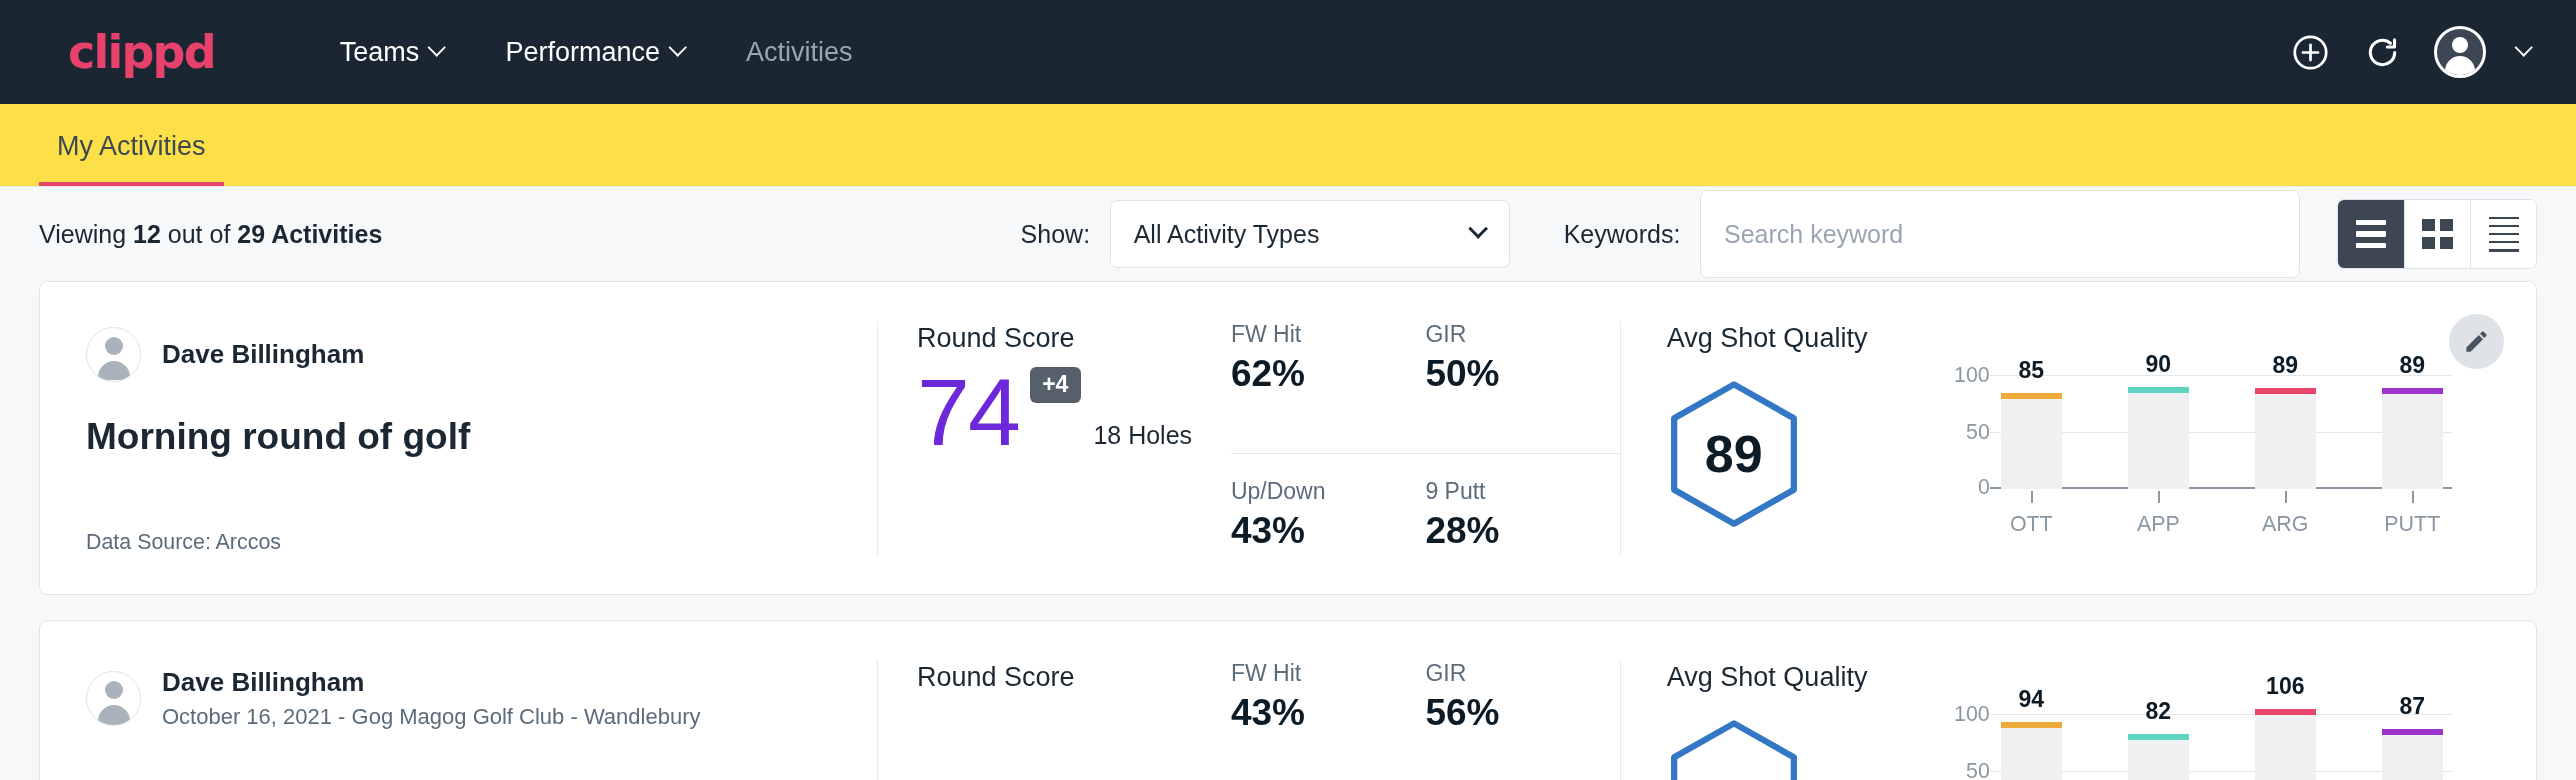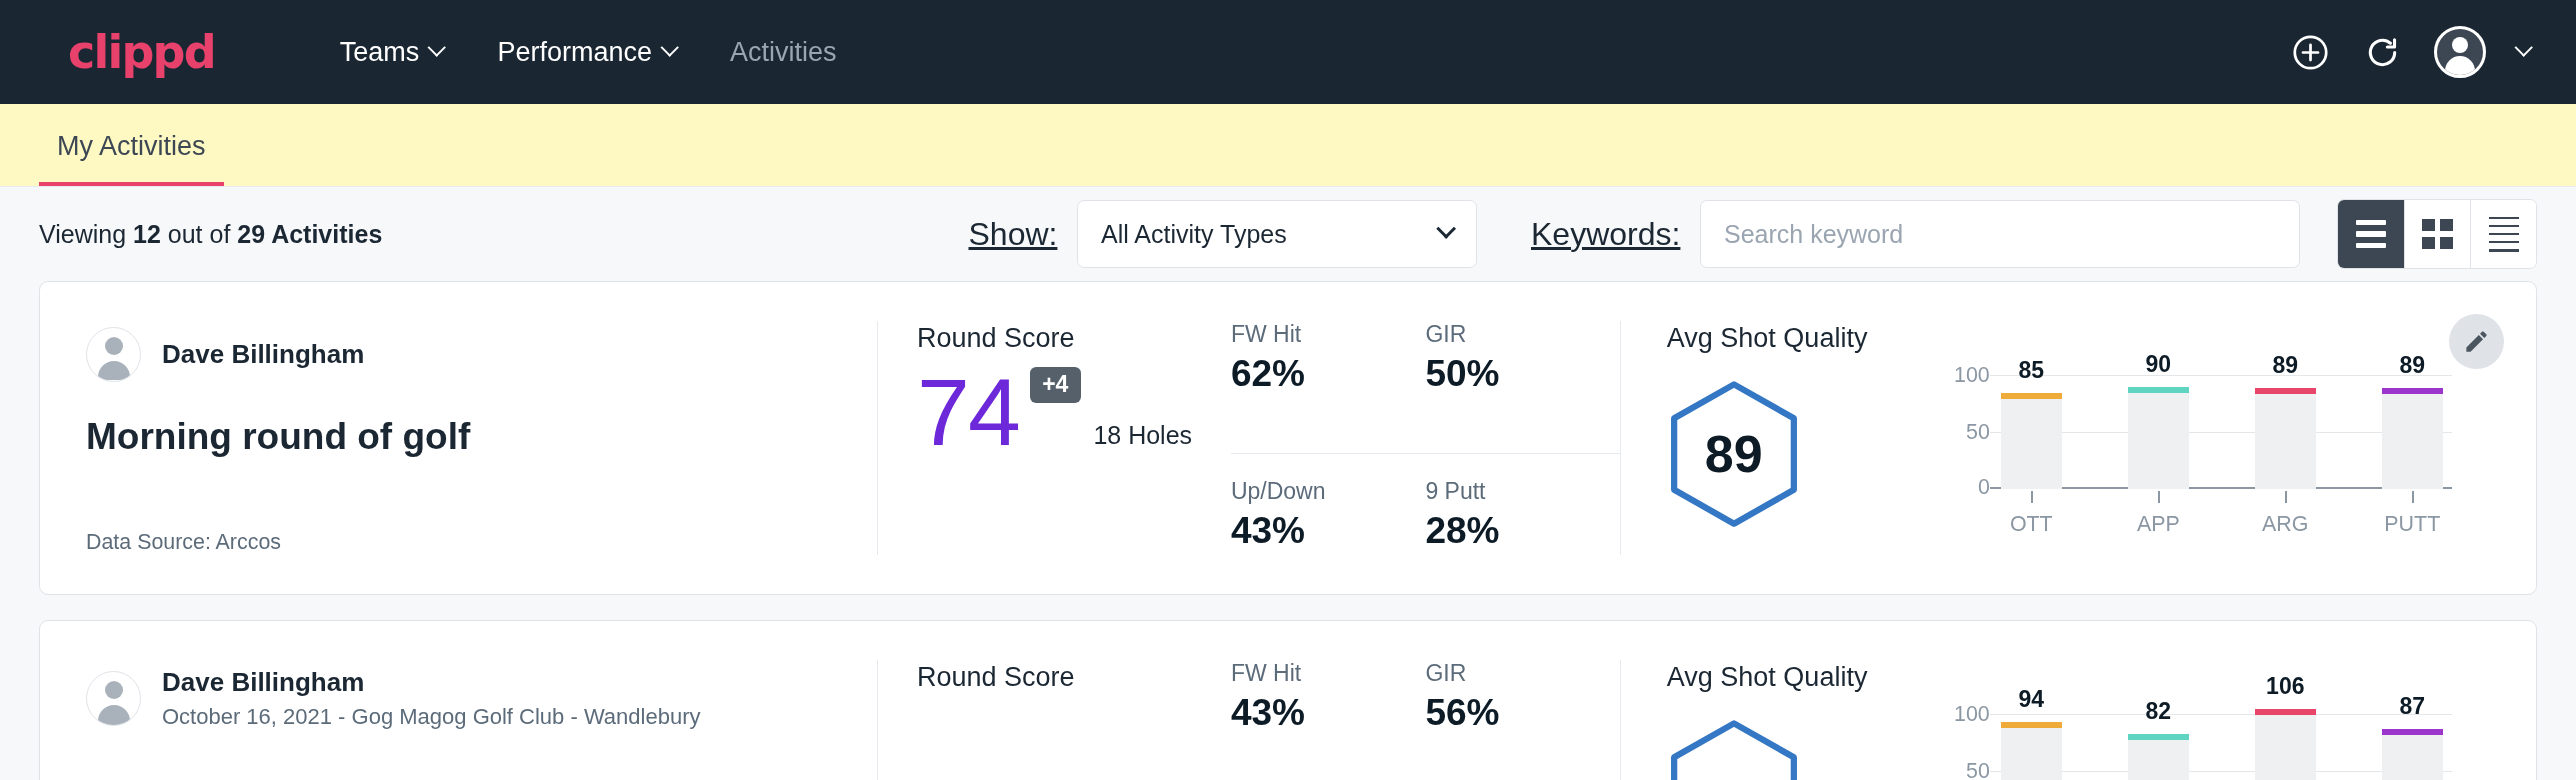--- a/index.html
+++ b/index.html
@@ -20,21 +20,21 @@
     position: relative;
   }
   .logo {
     font-size: 46px;
     font-weight: 700;
     color: #e8416b;
     letter-spacing: -1.8px;
     margin-right: 98px;
     font-family: "DejaVu Sans", sans-serif;
   }
-  .nav-items { display: flex; align-items: center; gap: 0; }
+  .nav-items { display: flex; align-items: center; gap: 8px; }
   .nav-item {
     display: flex; align-items: center; gap: 10.7px;
     color: #ffffff;
     font-size: 27px;
     padding: 12.5px 27px;
     cursor: pointer;
     white-space: nowrap;
   }
   .nav-item.dim { color: #9aa5b1; }
   .chev {
@@ -55,21 +55,21 @@
     border: 3.6px solid #fff;
     display: flex; align-items: center; justify-content: center;
     overflow: hidden; position: relative;
   }
   .avatar-nav .head { width: 16px; height: 16px; border-radius: 50%; background: #fff; position: absolute; top: 8px; }
   .avatar-nav .body { width: 30px; height: 19.6px; border-radius: 15px 15px 0 0; background: #fff; position: absolute; bottom: -0.9px; }
 
   
   .tabbar {
     height: 83px;
-    background: #fef9c3;
+    background: #fde047;
     display: flex;
     align-items: flex-end;
     padding-left: 39px;
     border-bottom: 0.9px solid #e6e9ed;
   }
   .tab {
     font-size: 27px;
     color: #3d4753;
     padding: 0 18px 19.6px 18px;
     border-bottom: 4.5px solid #e8416b;
@@ -80,41 +80,41 @@
   .toolbar {
     height: 94px;
     display: flex;
     align-items: center;
     padding: 0 39px;
     background: #f7f8fa;
   }
   .viewing { font-size: 25px; color: #1b2733; }
   .viewing b { font-weight: 700; }
   .toolbar-right { margin-left: auto; display: flex; align-items: center; gap: 0; }
-  .label { font-size: 32px; color: #1b2733; margin-right: 19.6px; text-decoration: underline; }
+  .label { font-size: 25px; color: #1b2733; margin-right: 19.6px; }
   .select {
     width: 400px; height: 68px;
     background: #fff;
     border: 0.9px solid #dfe3e8;
     border-radius: 7.1px;
     display: flex; align-items: center;
     padding: 0 23px;
     font-size: 25px; color: #1b2733;
     cursor: pointer;
     margin-right: 54px;
   }
   .select .sel-chev {
     margin-left: auto;
     width: 14.3px; height: 14.3px;
     border-right: 3.6px solid #1b2733;
     border-bottom: 3.6px solid #1b2733;
     transform: rotate(45deg) translate(-3.6px,-3.6px);
   }
   .search {
-    width: 600px; height: 68px;
+    width: 600px; height: 88px;
     background: #fff;
     border: 0.9px solid #dfe3e8;
     border-radius: 7.1px;
     display: flex; align-items: center;
     padding: 17px 23px;
     font-size: 25px; color: #9aa5b1;
     cursor: text;
     margin-right: 37px;
   }
   .viewtoggle { display: flex; border-radius: 7.1px; overflow: hidden; border: 0.9px solid #dfe3e8; }

